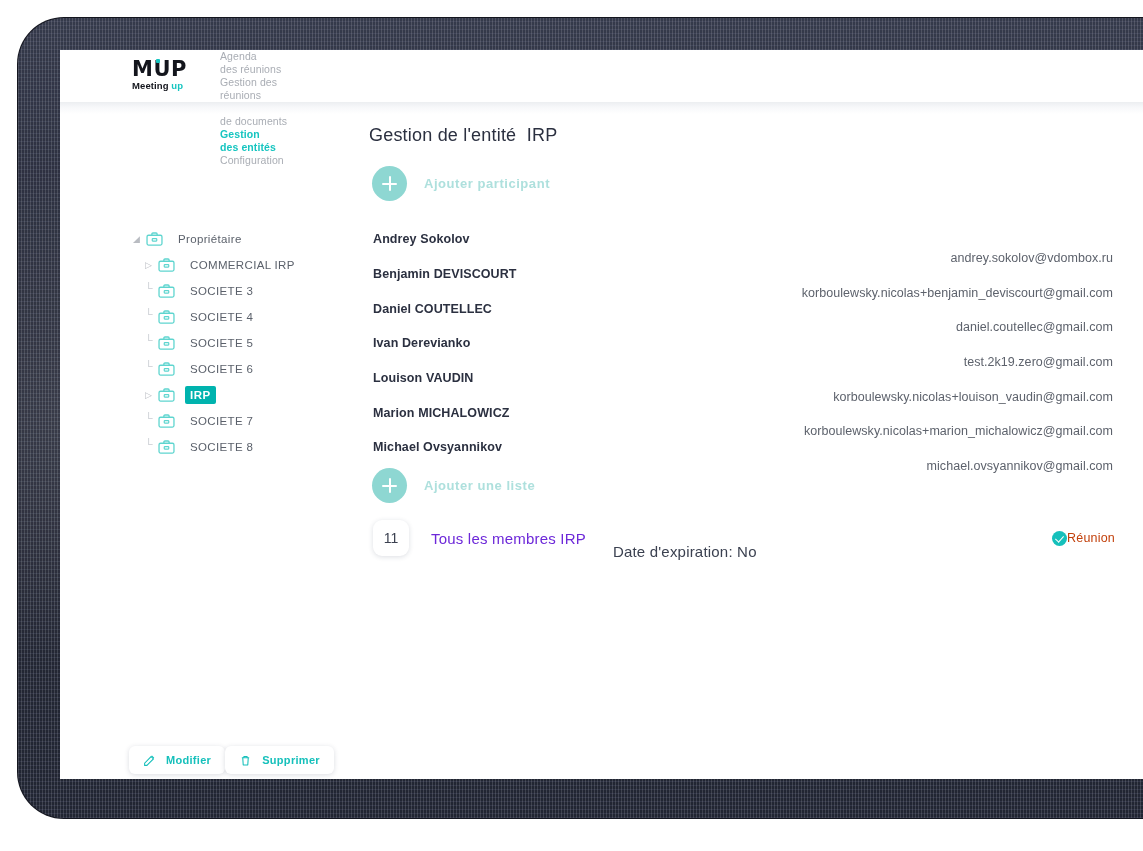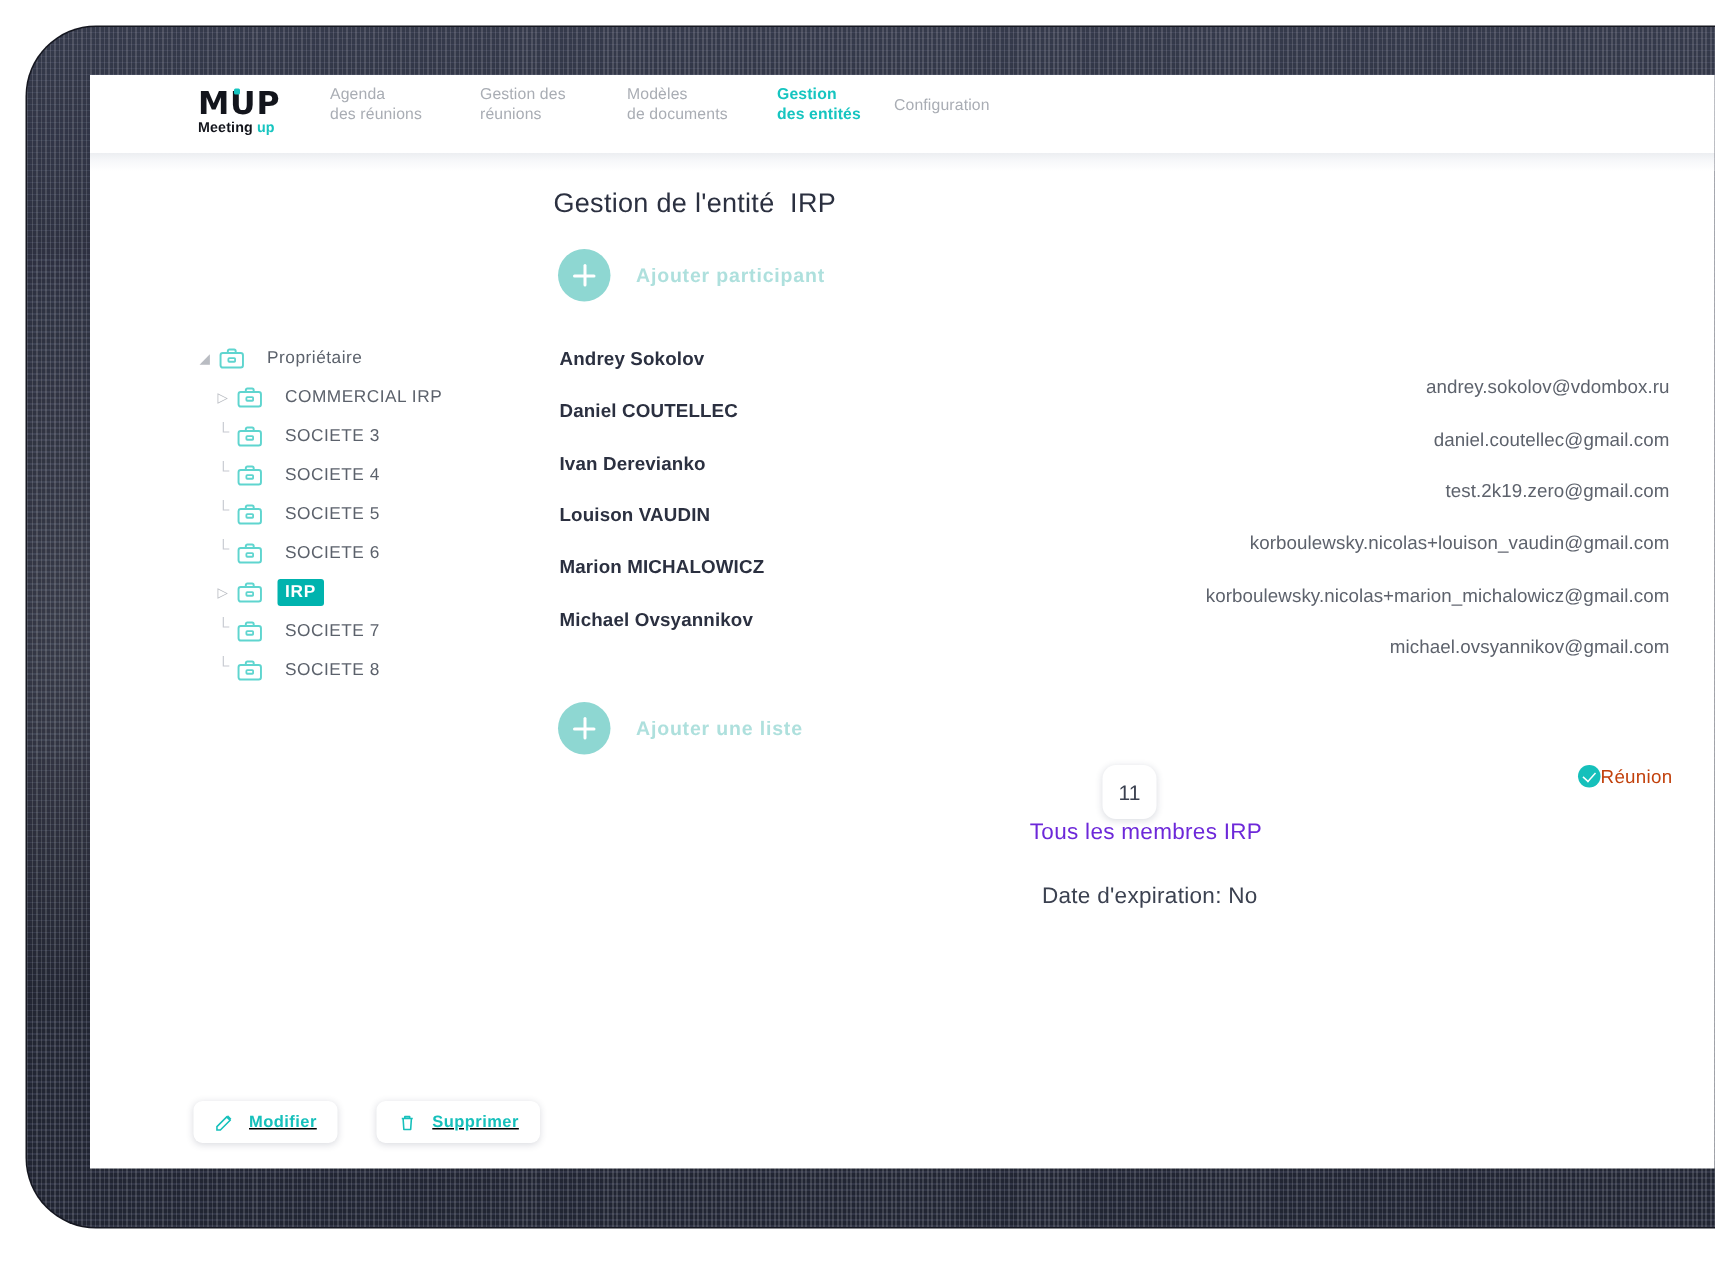--- a/index.html
+++ b/index.html
@@ -93,22 +93,22 @@
     line-height: 12px;
   }
   .logo-sub .up { color: #16c5c0; }
 
   
   #main-nav {
     position: absolute;
     left: 160px; top: 0;
     height: 40px;
     display: flex;
-    align-items: center;
     gap: 0;
+    flex-direction: column;
   }
   .nav-item {
     font-size: 10.5px;
     line-height: 13px;
     color: #a9adb4;
     letter-spacing: .1px;
     cursor: pointer;
     white-space: pre-line;
   }
   .nav-item.active {
@@ -245,21 +245,20 @@
   #entity-list-rows {
     position: absolute;
     left: 313px; top: 460px;
     width: 760px;
   }
   .list-row {
     position: relative;
     height: 56px;
     display: flex;
     align-items: center;
-    flex-direction: column;
   }
   .row-count {
     width: 36px; height: 36px;
     background: #ffffff;
     border-radius: 9px;
     box-shadow: 0 1px 5px rgba(40,50,80,.16);
     display: flex; align-items: center; justify-content: center;
     font-size: 14px;
     color: #3b4150;
     flex: 0 0 auto;
@@ -304,24 +303,23 @@
   .badge-label {
     margin-left: 0;
     font-size: 12.5px;
     color: #c2410c;
     letter-spacing: .2px;
   }
 
   
   #footer-actions {
     position: absolute;
-    left: 69px; bottom: 17px;
-    display: flex;
-    gap: 26px;
-    text-decoration: underline;
+    left: 69px; bottom: 5px;
+    display: flex;
+    gap: 0;
   }
   .action-btn {
     height: 28px;
     background: #ffffff;
     border-radius: 6px;
     box-shadow: 0 1px 5px rgba(40,50,80,.17);
     display: flex;
     align-items: center;
     padding: 0 14px;
     cursor: pointer;
@@ -483,20 +481,24 @@
           </svg>
         </span>
         <span class="tree-label">SOCIETE 8</span>
       </div>
     </div>
 
   <div id="participant-list">
       <div class="participant-row">
         <span class="p-name">Andrey Sokolov</span>
         <span class="p-email">andrey.sokolov@vdombox.ru</span>
+      </div>
+      <div class="participant-row">
+        <span class="p-name">Benjamin DEVISCOURT</span>
+        <span class="p-email">korboulewsky.nicolas+benjamin_deviscourt@gmail.com</span>
       </div>
       <div class="participant-row">
         <span class="p-name">Daniel COUTELLEC</span>
         <span class="p-email">daniel.coutellec@gmail.com</span>
       </div>
       <div class="participant-row">
         <span class="p-name">Ivan Derevianko</span>
         <span class="p-email">test.2k19.zero@gmail.com</span>
       </div>
       <div class="participant-row">

